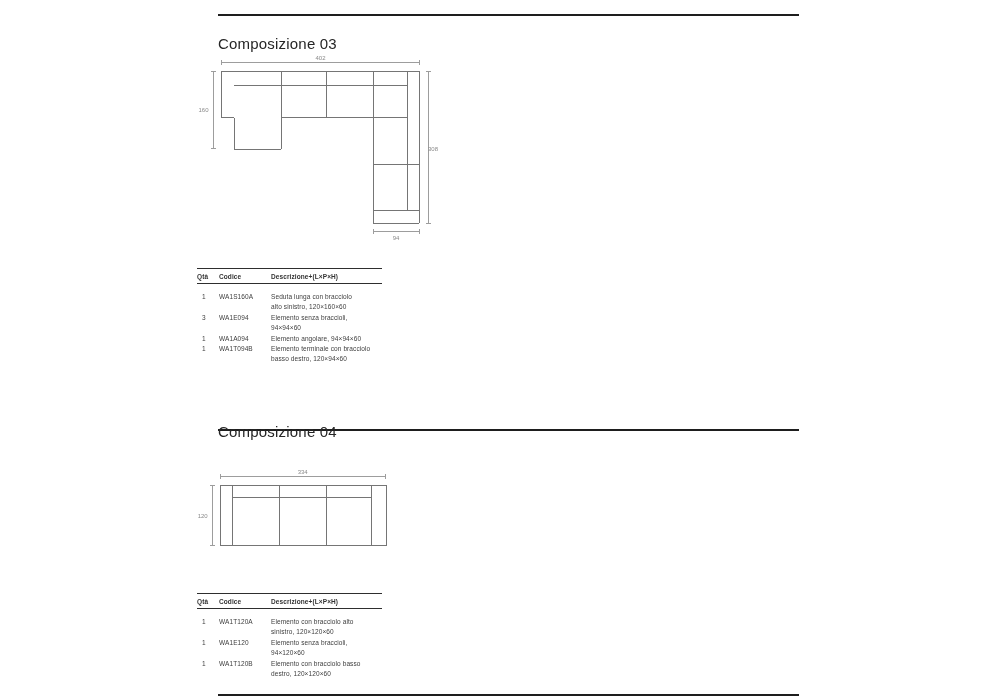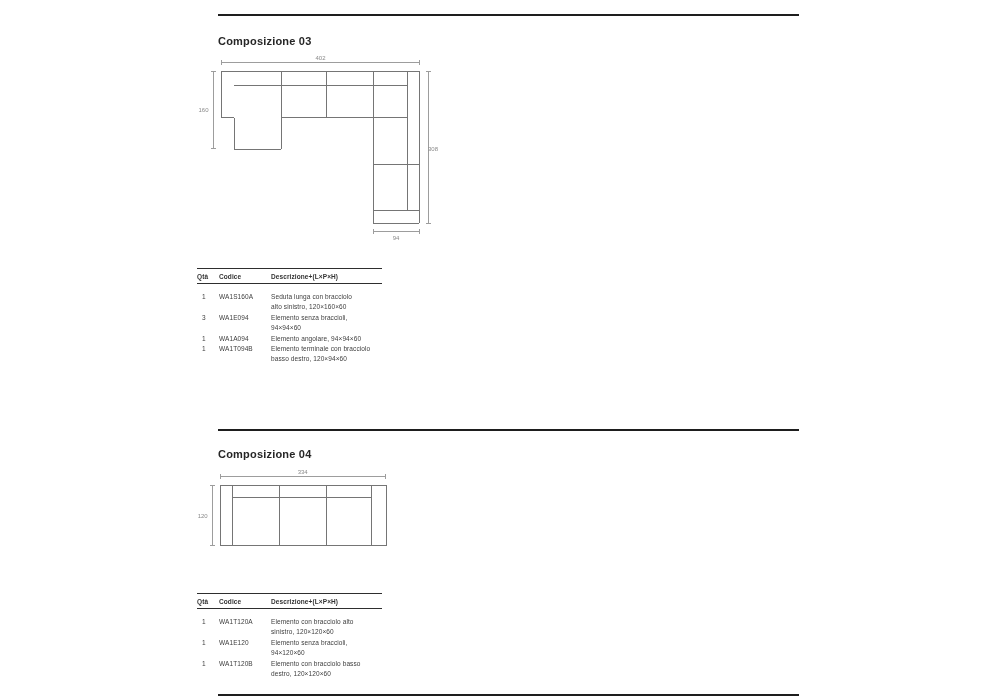--- a/index.html
+++ b/index.html
@@ -1,19 +1,19 @@
 <!DOCTYPE html>
 <html><head>
 <meta charset="utf-8">
 <style>
   html,body{margin:0;padding:0;background:#fff;}
   .page{position:relative;width:1000px;height:700px;background:#ffffff;overflow:hidden;
         font-family:"Liberation Sans",sans-serif;color:#3f3f3f;}
   .rule{position:absolute;left:218px;width:581px;height:2px;background:#1e1e1e;}
-  .sec-title{position:absolute;left:218px;font-size:11px;font-weight:700;color:#262626;
+  .sec-title{position:absolute;left:218px;font-size:15px;font-weight:400;color:#262626;
              letter-spacing:.2px;line-height:12px;}
   .diagram{position:absolute;}
   
   .spec-table{position:absolute;left:197px;width:185px;font-size:6.5px;line-height:10.4px;
               color:#3d3d3d;letter-spacing:.1px;}
   .t-rule{height:1px;background:#2e2e2e;}
   .t-head{display:grid;grid-template-columns:22px 52px 111px;font-weight:700;
           padding:3px 0 1px;line-height:10px;color:#333;}
   .t-body{padding-top:8px;}
   .trow{display:grid;grid-template-columns:22px 52px 111px;align-items:start;}
@@ -107,21 +107,21 @@
           <span>
             <div>Elemento terminale con bracciolo</div>
             <div>basso destro, 120×94×60</div>
           </span>
         </div>
       </div>
   </div>
 
   <div class="rule" style="top:429px;"></div>
 
-  <h2 class="sec-title" style="top:439px;">Composizione 04</h2>
+  <h2 class="sec-title" style="top:414px;">Composizione 04</h2>
 
   <svg class="diagram" style="left:195px;top:465px;" width="246" height="90" viewBox="0 0 246 90" shape-rendering="crispEdges">
     <g class="dims">
       <line x1="25" y1="11" x2="190.3" y2="11"></line>
       <line x1="25" y1="8.5" x2="25" y2="13.5"></line>
       <line x1="190.3" y1="8.5" x2="190.3" y2="13.5"></line>
       <line x1="17.7" y1="20" x2="17.7" y2="80"></line>
       <line x1="15.2" y1="20" x2="20.2" y2="20"></line>
       <line x1="15.2" y1="80" x2="20.2" y2="80"></line>
     </g>

